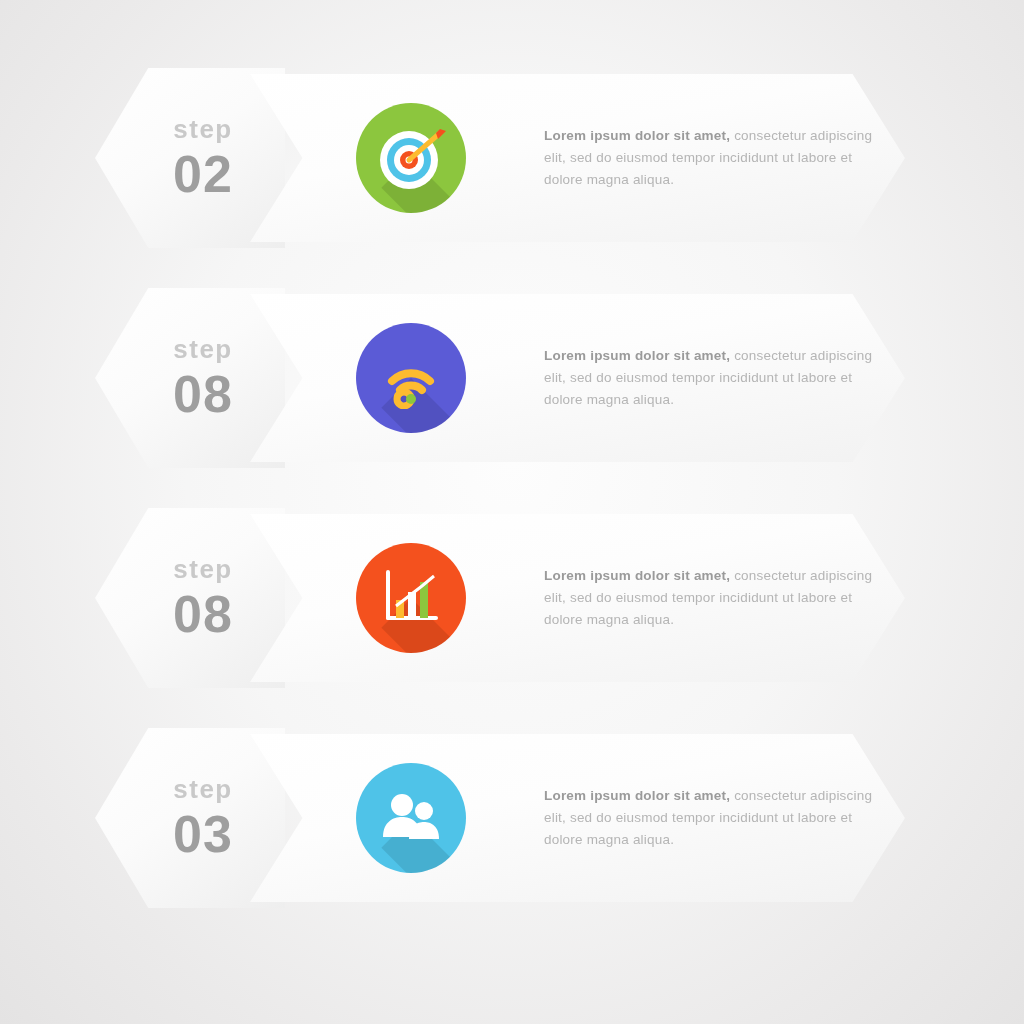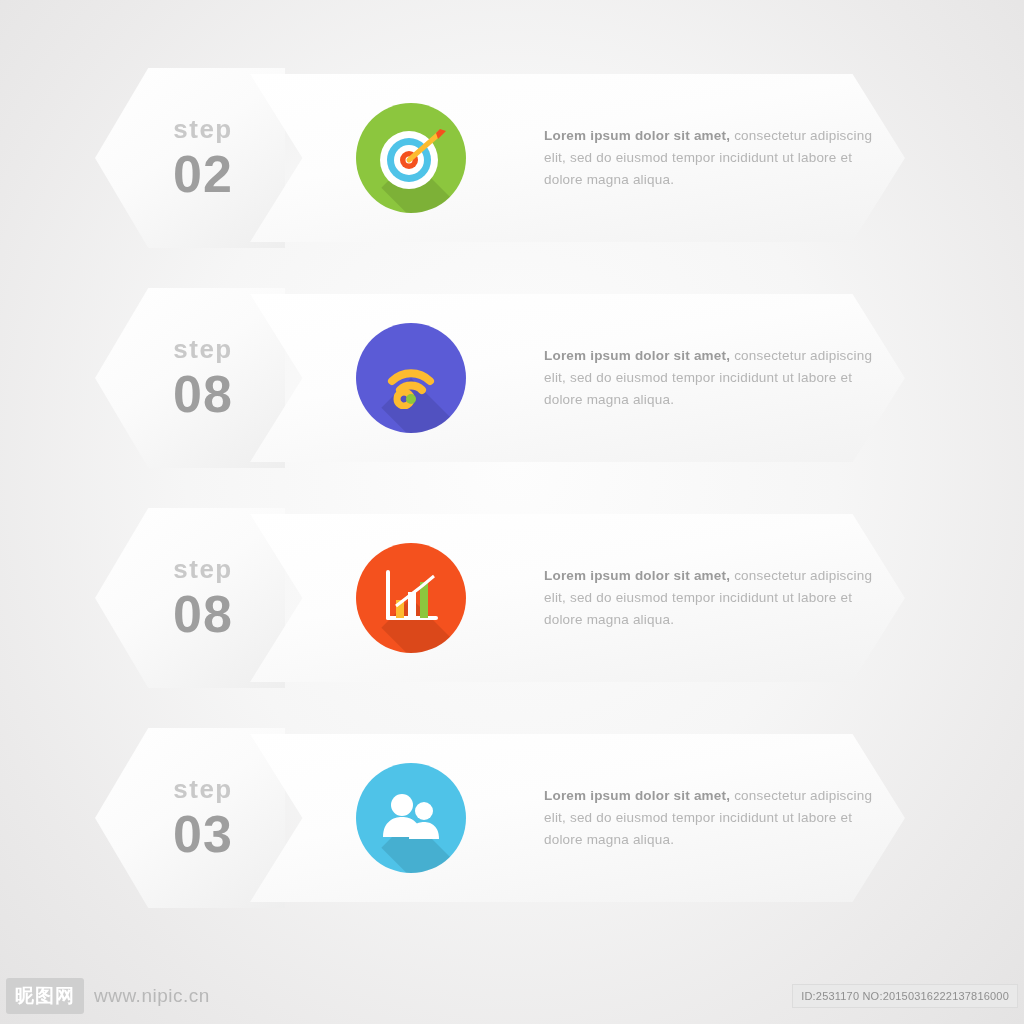--- a/index.html
+++ b/index.html
@@ -271,21 +271,14 @@
           <circle cx="49" cy="22" r="9" fill="#ffffff"></circle>
           <path d="M34 50 C34 37 42 33 49 33 C56 33 64 37 64 50 Z" fill="#ffffff"></path>
         </svg>
       </div>
       <div class="text-col">
         <span class="lead">Lorem ipsum dolor sit amet,</span><span> consectetur adipiscing elit, sed do eiusmod tempor incididunt ut labore et dolore magna aliqua.</span>
       </div>
     </div>
   </div>
 
-  <div id="footer">
-    <div id="wm-left">
-      <span class="wm-logo">昵图网</span>
-      <span class="wm-url">www.nipic.cn</span>
-    </div>
-    <div id="wm-right">ID:2531170 NO:20150316222137816000</div>
-  </div>
 
 </div>
 
 </body></html>

